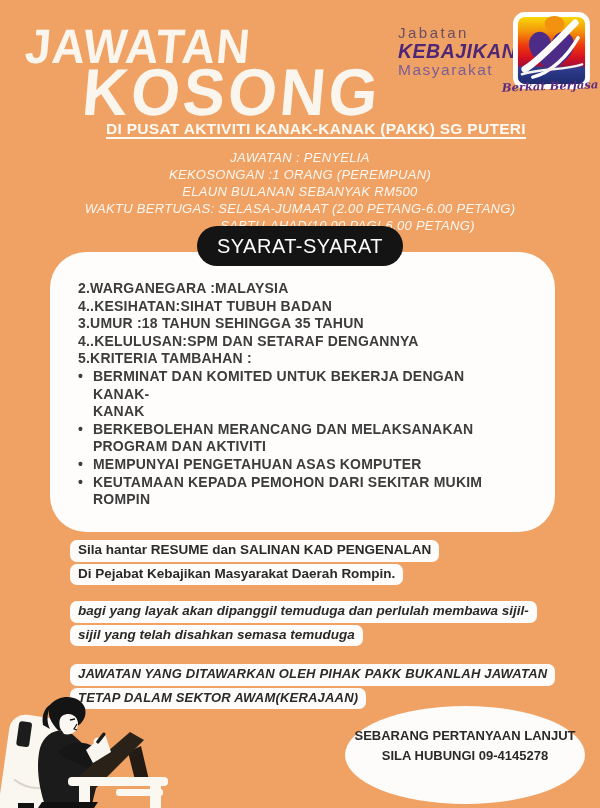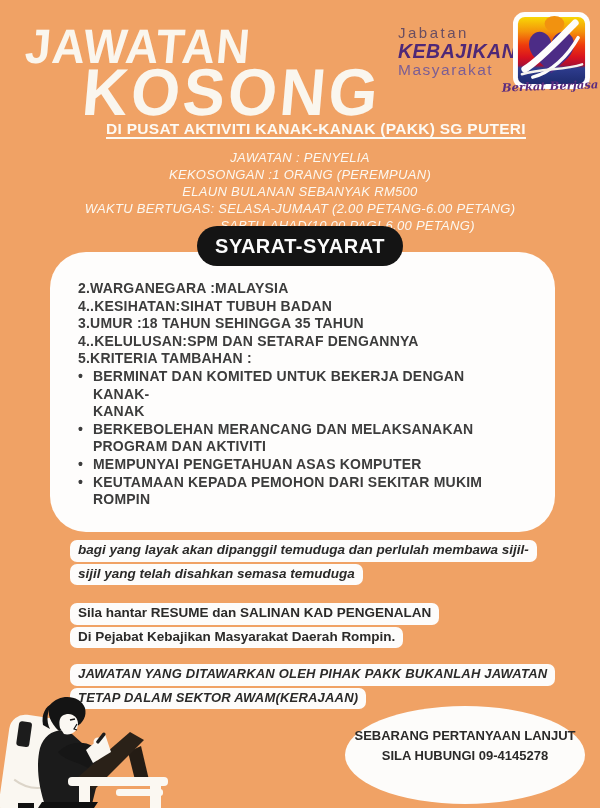--- a/index.html
+++ b/index.html
@@ -47,21 +47,21 @@
   }
   .details .indent{ padding-left:95px; }
   
   .card{
     position:absolute; left:50px; top:252px; width:505px; height:280px;
     background:#FEFDFC; border-radius:36px;
   }
   .pill{
     position:absolute; left:197px; top:226px; width:206px; height:40px;
     background:#141414; border-radius:24px; color:#FCFCFC;
-    font-size:20px; font-weight:bold; letter-spacing:0.5px;
+    font-size:20px; font-weight:normal; letter-spacing:0.5px;
     display:flex; align-items:center; justify-content:center; z-index:2;
   }
   .req-list{
     position:absolute; left:78px; top:280px; width:430px;
     color:#3C3C3C; font-size:14px; font-weight:bold;
     letter-spacing:0.2px; line-height:17.6px;
   }
   .b-item{ display:flex; }
   .b-item .dot{ width:15px; flex:0 0 15px; }
   .b-item .b-text{ white-space:pre-line; }
@@ -157,27 +157,27 @@
       <span class="b-text">MEMPUNYAI PENGETAHUAN ASAS KOMPUTER</span>
     </div>
     <div class="b-item">
       <span class="dot">•</span>
       <span class="b-text">KEUTAMAAN KEPADA PEMOHON DARI SEKITAR MUKIM
 ROMPIN</span>
     </div>
   </div>
 
   <div class="notes">
+    <div class="note note1">
+      <span class="hl">Sila hantar RESUME dan SALINAN KAD PENGENALAN</span><br>
+      <span class="hl">Di Pejabat Kebajikan Masyarakat Daerah Rompin.</span>
+    </div>
     <div class="note note2">
       <span class="hl">bagi yang layak akan dipanggil temuduga dan perlulah membawa sijil-</span><br>
       <span class="hl">sijil yang telah disahkan semasa temuduga</span>
-    </div>
-    <div class="note note1">
-      <span class="hl">Sila hantar RESUME dan SALINAN KAD PENGENALAN</span><br>
-      <span class="hl">Di Pejabat Kebajikan Masyarakat Daerah Rompin.</span>
     </div>
     <div class="note note3">
       <span class="hl">JAWATAN YANG DITAWARKAN OLEH PIHAK PAKK BUKANLAH JAWATAN</span><br>
       <span class="hl">TETAP DALAM SEKTOR AWAM(KERAJAAN)</span>
     </div>
   </div>
 
   <svg class="illus" width="250" height="118" viewBox="0 0 250 118">
 
     <g transform="rotate(8 32 78)">

